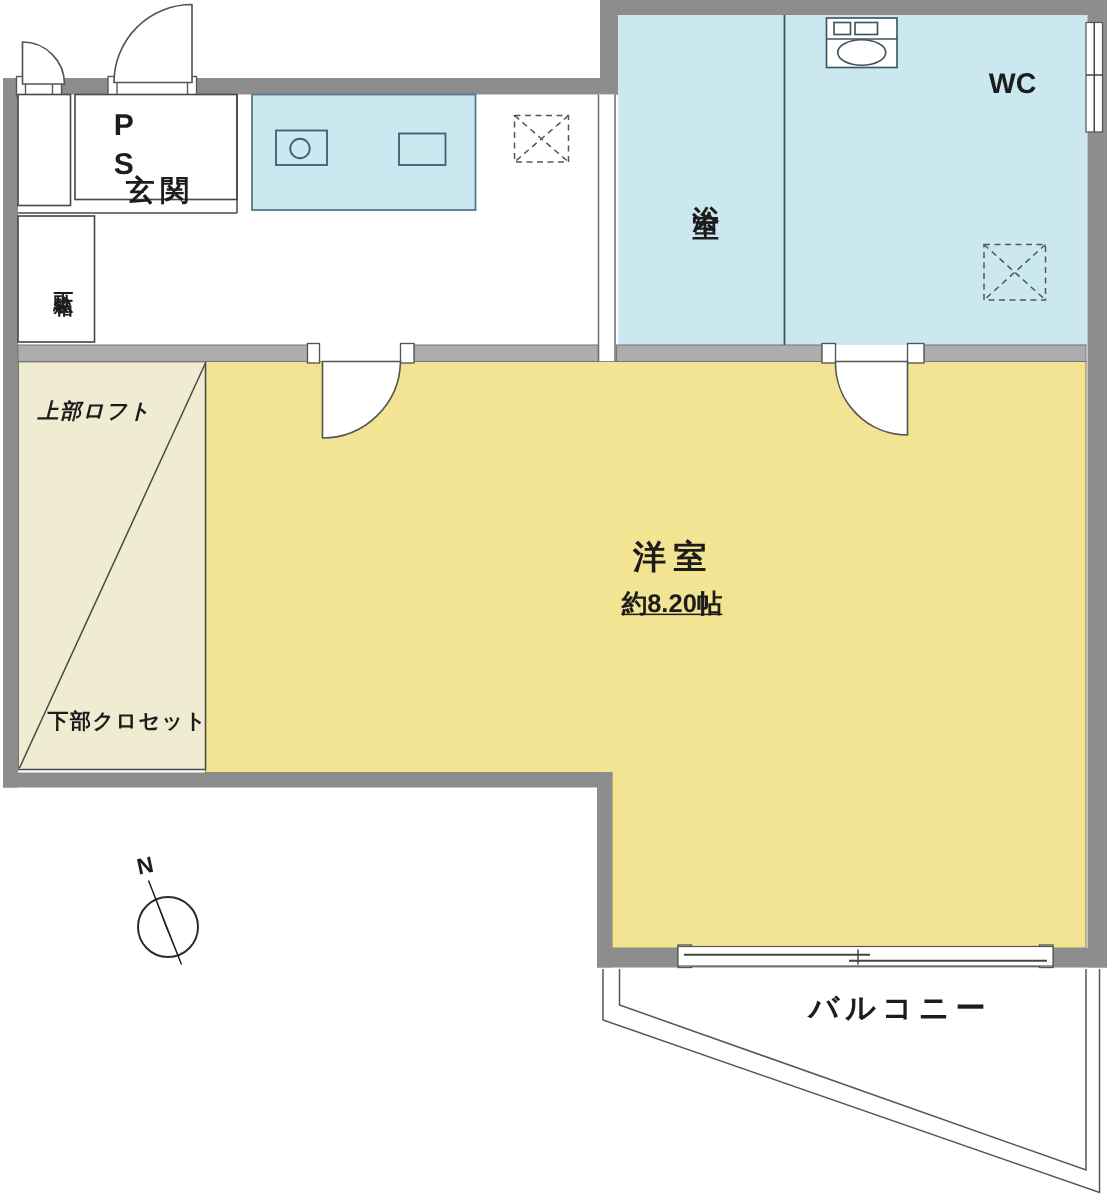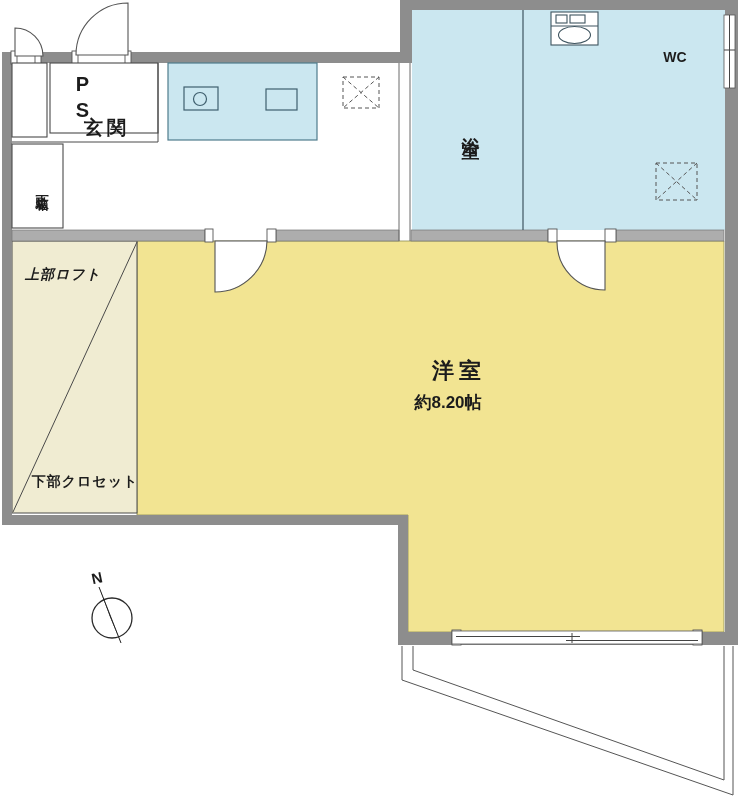--- a/index.html
+++ b/index.html
@@ -149,26 +149,27 @@
   </svg>
 
   <div class="label vert" style="left:82px;top:99px;font-size:20px;letter-spacing:4px;">PS</div>
 
   <div class="label" style="left:107px;top:97px;font-size:19px;letter-spacing:4px;margin-top:31px;">玄関</div>
 
   <div class="label vert" style="left:42px;top:187px;font-size:13px;letter-spacing:2px;">下駄箱</div>
 
   <div class="label vert" style="left:470px;top:127px;font-size:18px;letter-spacing:5px;">浴室</div>
 
-  <div class="label" style="left:675px;top:57px;font-size:14px;">WC</div>
+  <div class="label" style="left:675px;top:57px;font-size:19px;">WC</div>
 
-  <div class="label" style="left:449px;top:371px;font-size:22px;letter-spacing:5px;margin-left:10px;">洋室</div>
+  <div class="label" style="left:449px;top:371px;font-size:22px;letter-spacing:5px;">洋室</div>
 
-  <div class="label" style="left:448px;top:403px;font-size:17px;">約8.20帖</div>
+  <div class="label" style="left:448px;top:403px;font-size:17px;text-decoration:underline;">約8.20帖</div>
 
   <div class="label" style="left:63px;top:274px;font-size:14px;letter-spacing:1px;font-style:italic;">上部ロフト</div>
 
   <div class="label" style="left:85px;top:481px;font-size:14px;letter-spacing:1px;">下部クロセット</div>
 
+  <div class="label" style="left:600px;top:673px;font-size:20px;letter-spacing:4px;">バルコニー</div>
 
   <div class="label" style="left:97px;top:578px;font-size:15px;transform:translate(-50%,-50%) rotate(-12deg);">N</div>
 
 </div>
 
 </body></html>

